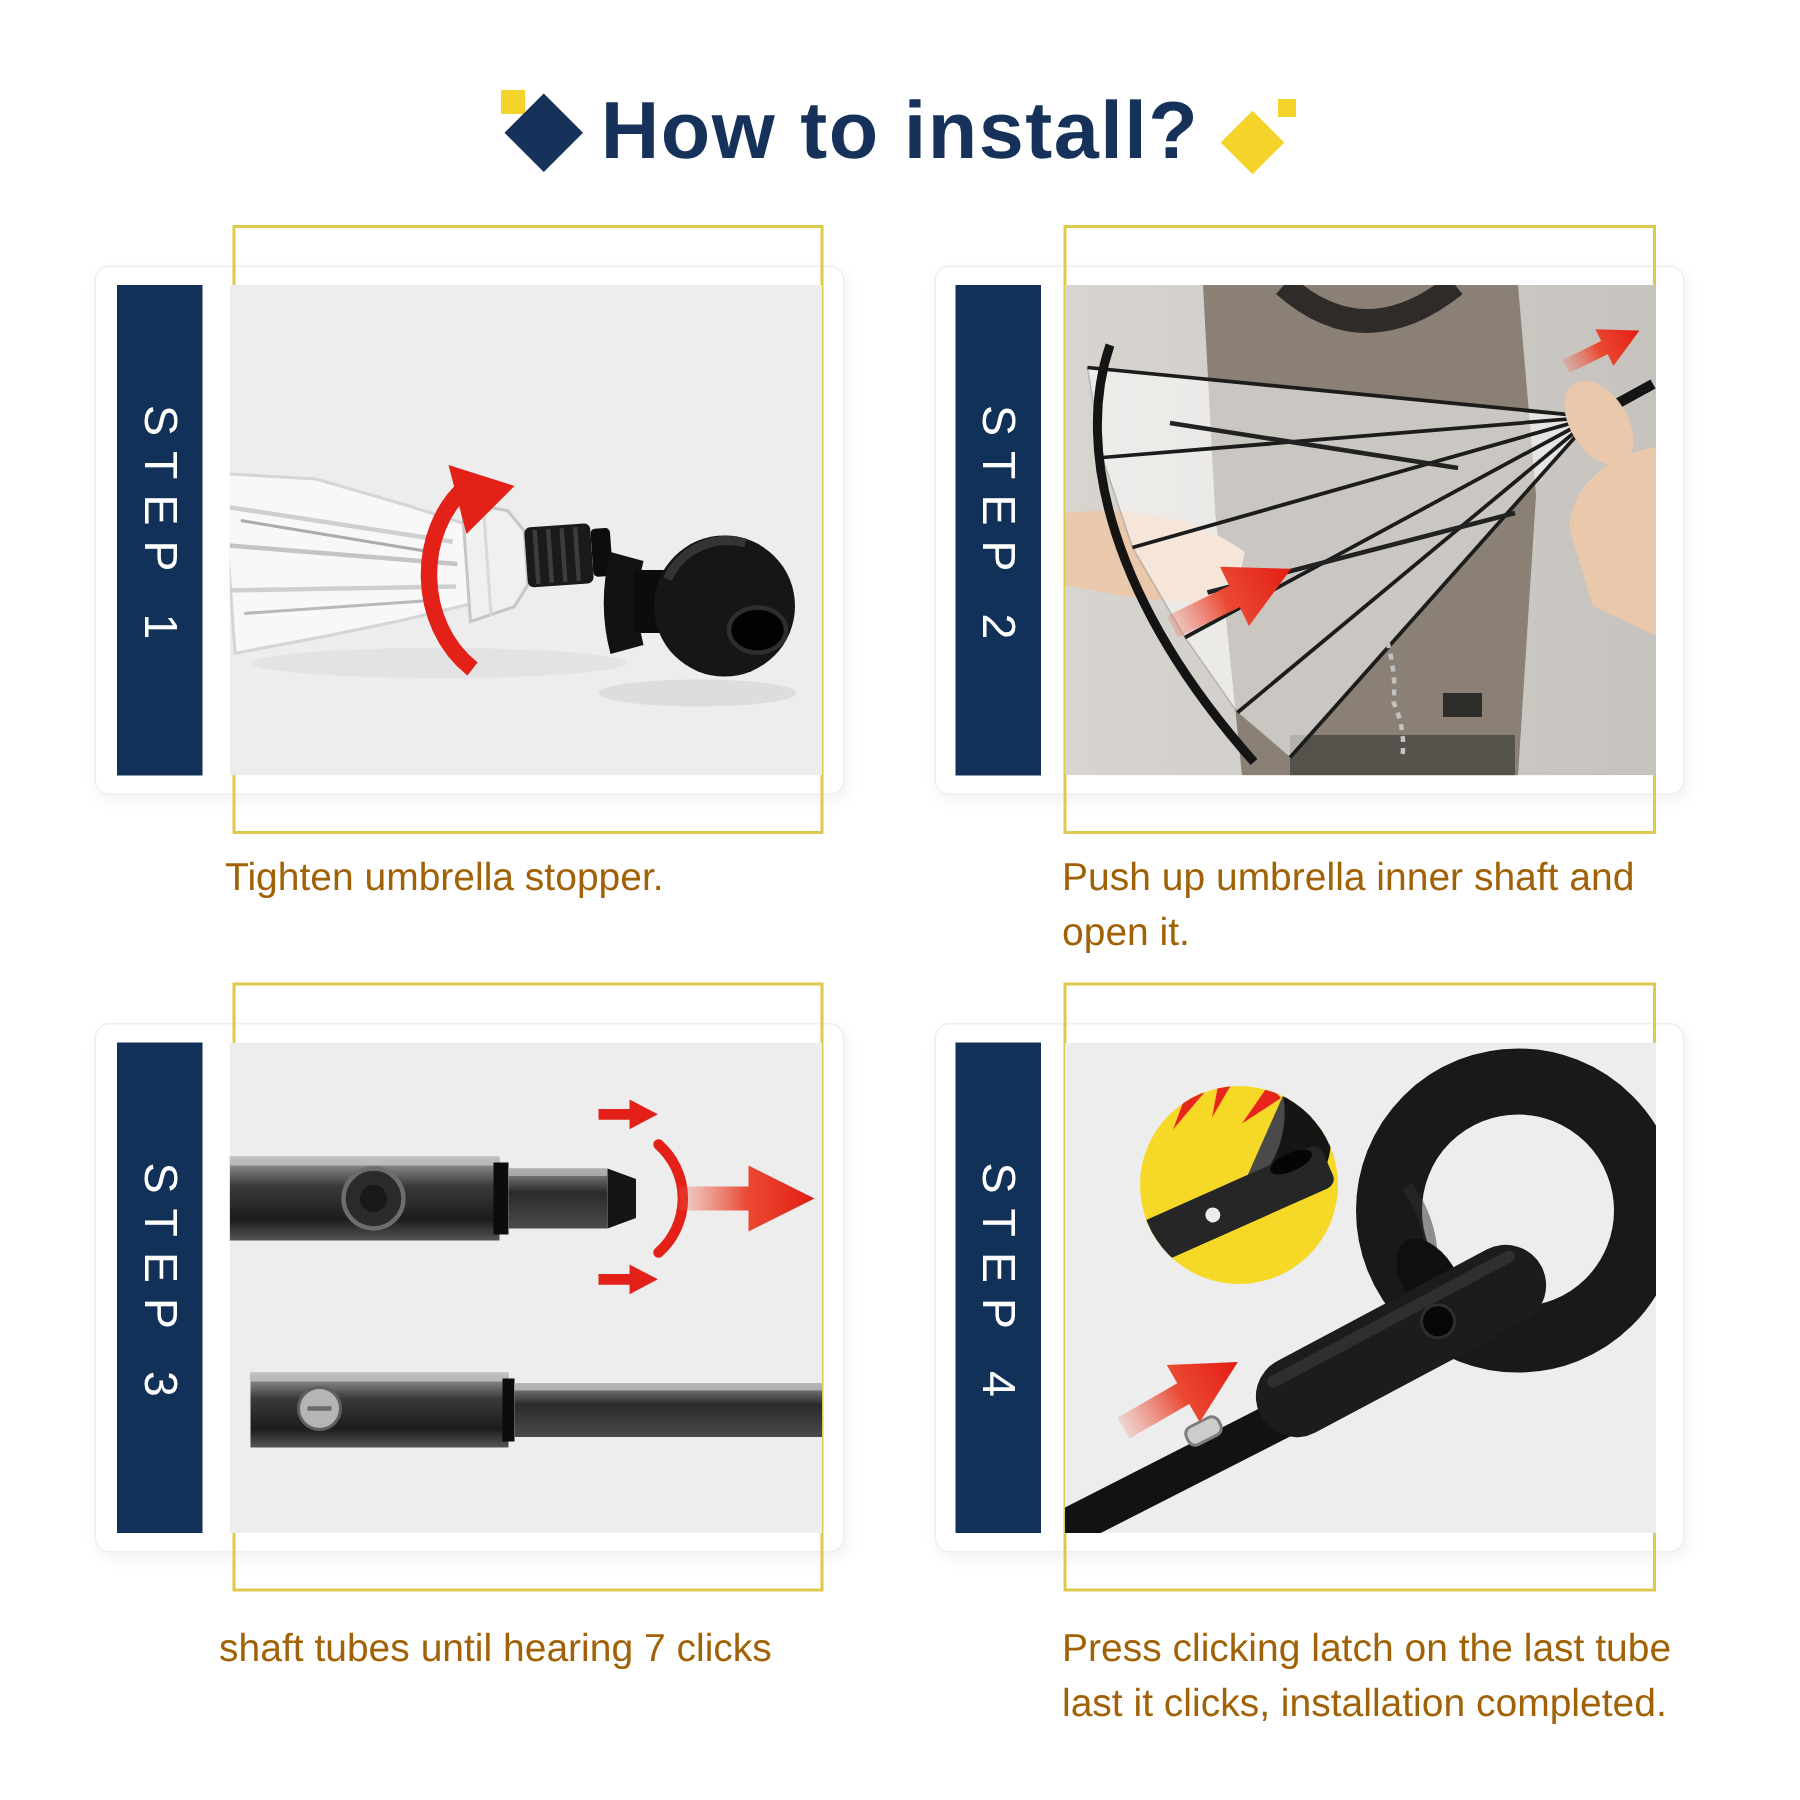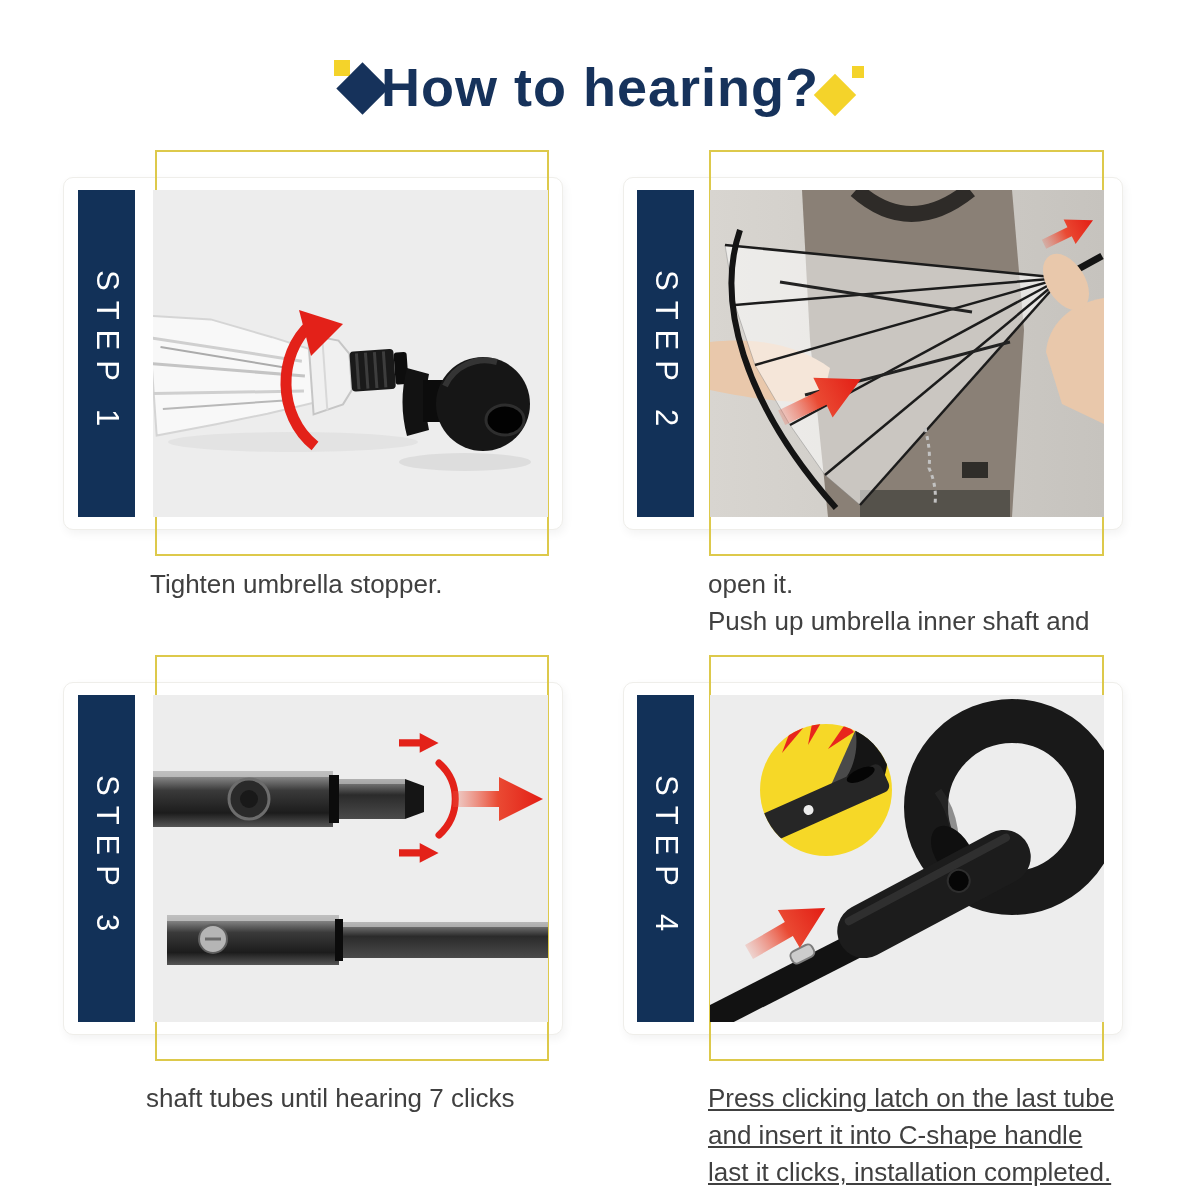--- a/index.html
+++ b/index.html
@@ -19,21 +19,21 @@
 
   
   .frame{position:absolute;border:2px solid #ddc94b;background:transparent;z-index:3;box-sizing:border-box;}
   .card{position:absolute;background:#ffffff;border:1px solid #efeeea;border-radius:10px;
         box-shadow:2px 4px 10px rgba(0,0,0,0.05);z-index:2;box-sizing:border-box;}
   .band{position:absolute;background:#123158;z-index:4;display:flex;align-items:center;justify-content:center;}
   .band span{writing-mode:vertical-rl;color:#ffffff;font-size:31px;font-weight:500;
              letter-spacing:10px;white-space:nowrap;}
   .photo{position:absolute;z-index:4;overflow:hidden;}
   .photo svg{display:block;}
-  .caption{position:absolute;color:#404040;font-size:26px;line-height:37px;z-index:5;}
+  .caption{position:absolute;color:#a16207;font-size:26px;line-height:37px;z-index:5;}
   .cap-line{white-space:nowrap;}
 
   
   .frame1{left:155px;top:150px;width:394px;height:406px;}
   .card1 {left:63px; top:177px;width:500px;height:353px;}
   .band1 {left:78px; top:190px;width:57px; height:327px;}
   .photo1{left:153px;top:190px;width:395px;height:327px;}
   .cap1  {left:150px;top:566px;width:430px;}
 
   .frame2{left:709px;top:150px;width:395px;height:406px;}
@@ -46,31 +46,31 @@
   .frame3{left:155px;top:655px;width:394px;height:406px;}
   .card3 {left:63px; top:682px;width:500px;height:353px;}
   .band3 {left:78px; top:695px;width:57px; height:327px;}
   .photo3{left:153px;top:695px;width:395px;height:327px;}
   .cap3  {left:146px;top:1080px;width:440px;}
 
   .frame4{left:709px;top:655px;width:395px;height:406px;}
   .card4 {left:623px;top:682px;width:500px;height:353px;}
   .band4 {left:637px;top:695px;width:57px; height:327px;}
   .photo4{left:710px;top:695px;width:394px;height:327px;}
-  .cap4  {left:708px;top:1080px;width:480px;text-decoration:underline;}
+  .cap4  {left:708px;top:1080px;width:480px;}
 </style>
 </head>
 <body>
 
 <div class="header">
   <div class="decor decor-left">
     <span class="sq-small-left"></span>
     <span class="diamond-navy"></span>
   </div>
-  <div class="title">How to hearing?</div>
+  <div class="title">How to install?</div>
   <div class="decor decor-right">
     <span class="diamond-yellow"></span>
     <span class="sq-small-right"></span>
   </div>
 </div>
 
 <div class="card card1"></div>
 <div class="frame frame1"></div>
 <div class="band band1">
   <span>STEP 1</span>
@@ -177,22 +177,22 @@
 
     <g transform="translate(62,208) rotate(-26)">
       <polygon points="0,14 46,14 46,0 88,22 46,44 46,30 0,30" fill="url(#redFadeA)"></polygon>
     </g>
     <g transform="translate(328,42) rotate(-26) scale(0.62)">
       <polygon points="0,14 46,14 46,0 88,22 46,44 46,30 0,30" fill="url(#redFadeA)"></polygon>
     </g>
   </svg>
 </div>
 <div class="caption cap2">
+  <div class="cap-line">Push up umbrella inner shaft and</div>
   <div class="cap-line">open it.</div>
-  <div class="cap-line">Push up umbrella inner shaft and</div>
 </div>
 
 <div class="card card3"></div>
 <div class="frame frame3"></div>
 <div class="band band3">
   <span>STEP 3</span>
 </div>
 <div class="photo photo3">
   <svg width="395" height="327" viewBox="0 0 395 327">
     <defs>
@@ -307,15 +307,14 @@
           <polygon points="72,58 84,26 94,32"></polygon>
           <polygon points="98,50 104,18 115,21"></polygon>
           <polygon points="118,54 136,28 144,37"></polygon>
         </g>
       </g>
     </g>
   </svg>
 </div>
 <div class="caption cap4">
   <div class="cap-line">Press clicking latch on the last tube</div>
-  <div class="cap-line">and insert it into C-shape handle</div>
   <div class="cap-line">last it clicks, installation completed.</div>
 </div>
 
 </body></html>

